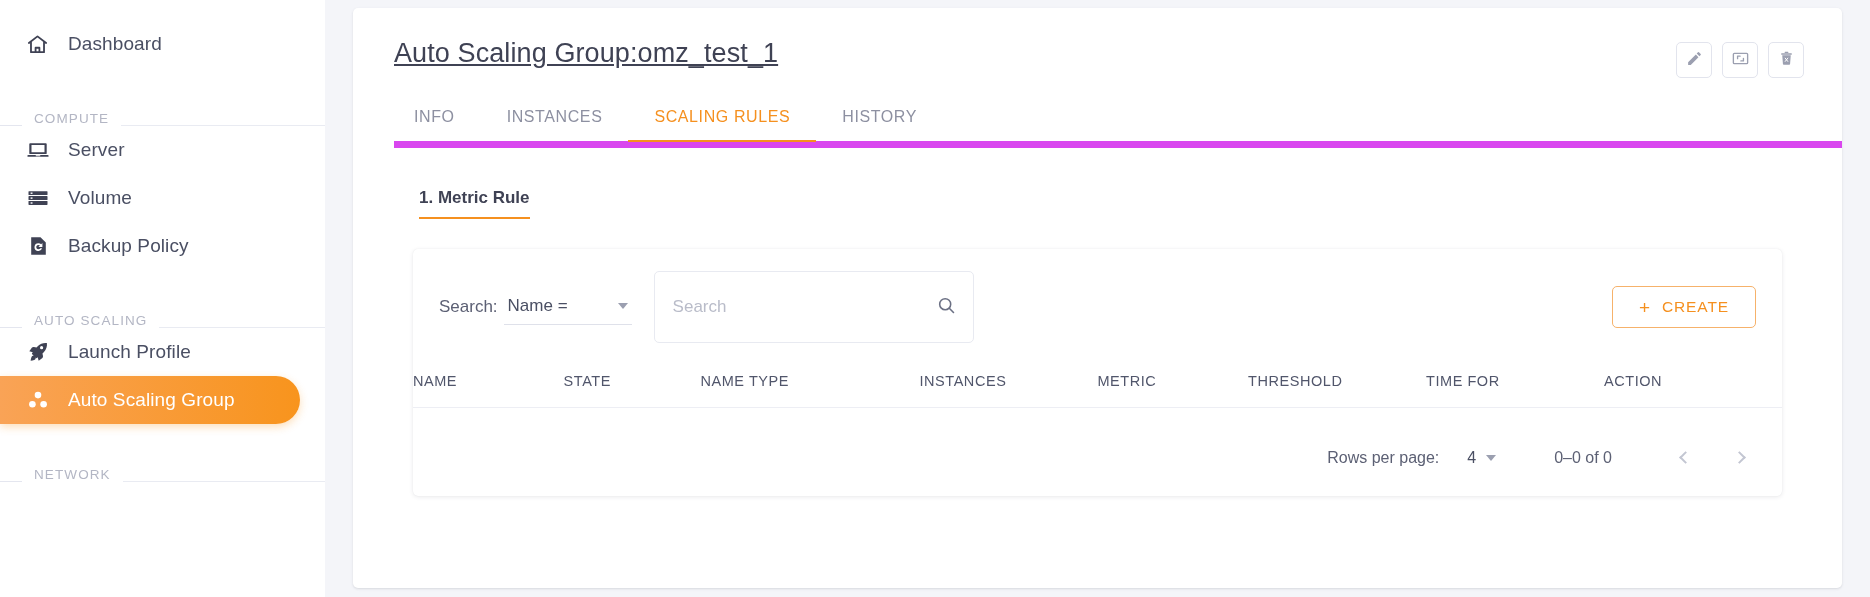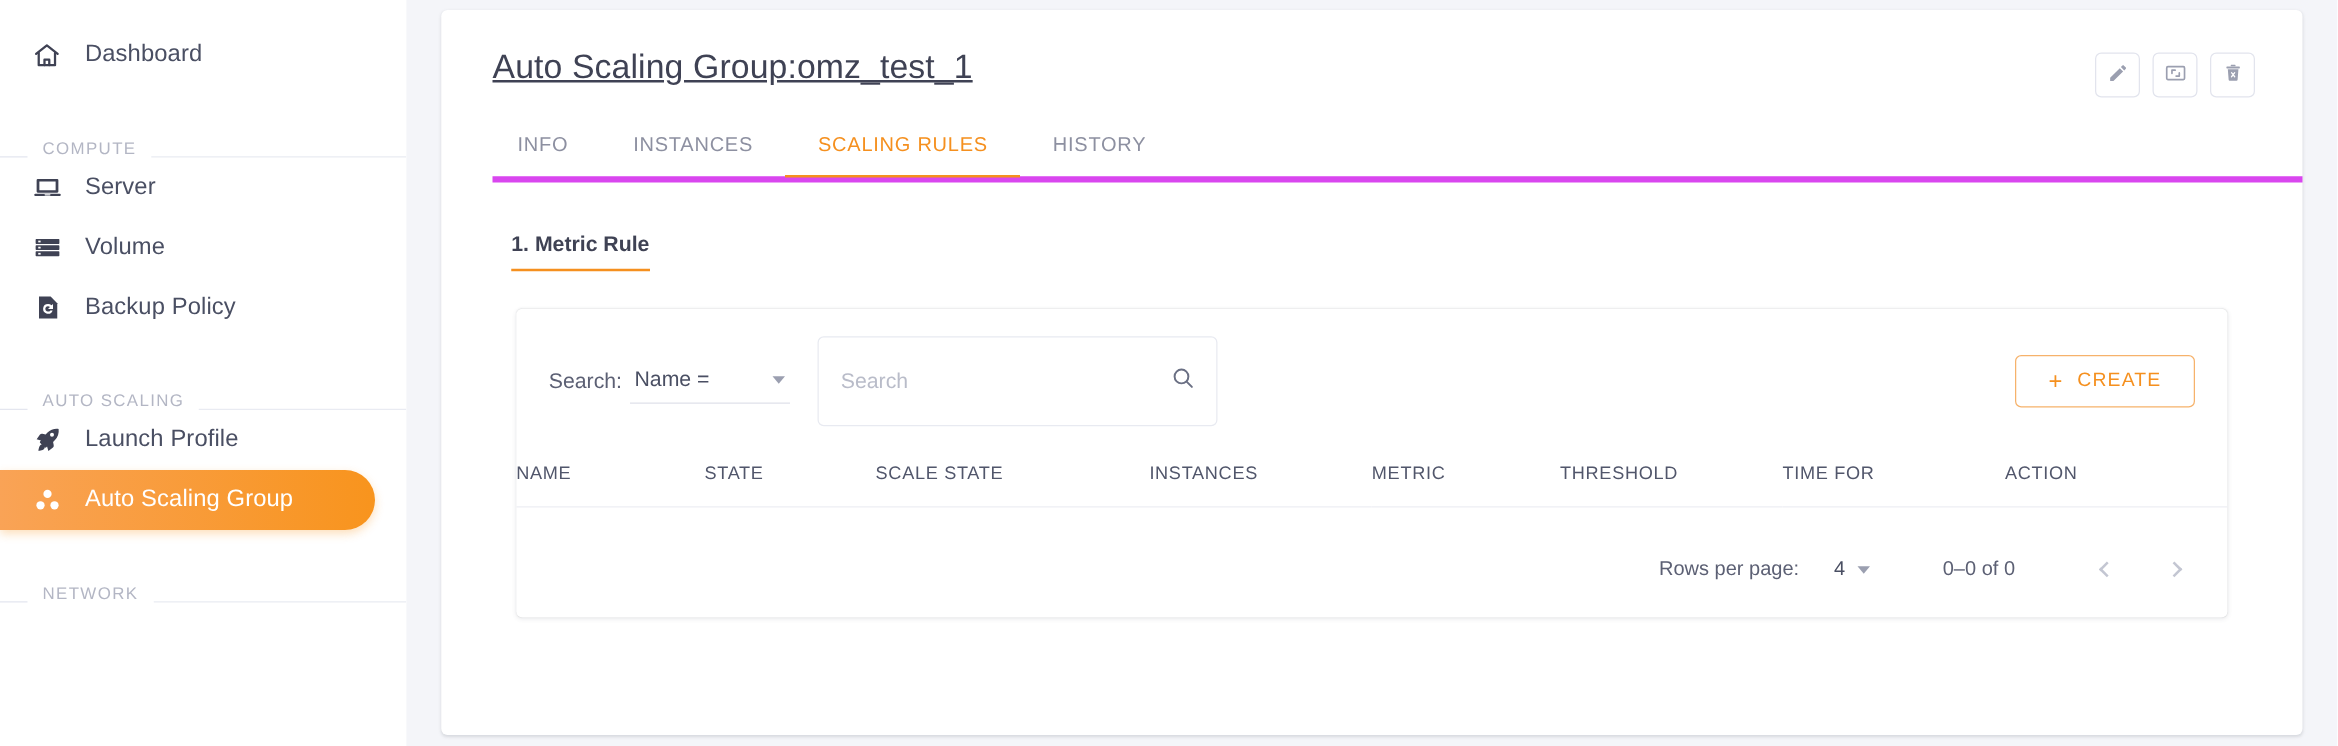--- a/index.html
+++ b/index.html
@@ -140,21 +140,21 @@
     align-items: center;
     justify-content: center;
     cursor: pointer;
     color: #9b9fb0;
   }
 
   
   .tabs {
     display: flex;
     margin-top: 24px;
-    border-bottom: 5px solid #d946ef;
+    border-bottom: 7px solid #d946ef;
     margin-left: 3px;
     margin-right: -38px;
     padding-right: 23px;
   }
   .tab {
     font-size: 16px;
     letter-spacing: 0.6px;
     color: #8d90a1;
     padding: 6px 26px 15px 26px;
     cursor: pointer;
@@ -167,21 +167,21 @@
     content: "";
     position: absolute;
     left: 0; right: 0; bottom: -1px;
     height: 2.5px;
     background: #f5901f;
   }
 
   
   .subsection {
     margin-top: 40px;
-    margin-left: 18px;
+    margin-left: 28px;
   }
   .sub-title {
     display: inline-block;
     font-size: 17px;
     font-weight: bold;
     color: #3f4254;
     padding-bottom: 9px;
     border-bottom: 2.5px solid #f5901f;
   }
 
@@ -536,21 +536,21 @@
             <span class="plus-glyph">+</span>
             <span>CREATE</span>
           </button>
         </div>
 
         <table class="data-table">
           <thead>
             <tr>
               <th class="c-name">NAME</th>
               <th class="c-state">STATE</th>
-              <th class="c-scale">SCALE STATE</th>
+              <th class="c-scale">NAME TYPE</th>
               <th class="c-inst">INSTANCES</th>
               <th class="c-metric">METRIC</th>
               <th class="c-thresh">THRESHOLD</th>
               <th class="c-timefor">TIME FOR</th>
               <th class="c-action">ACTION</th>
             </tr>
           </thead>
           <tbody>
             <tr class="table-body-empty">
                 <td colspan="8"></td>

